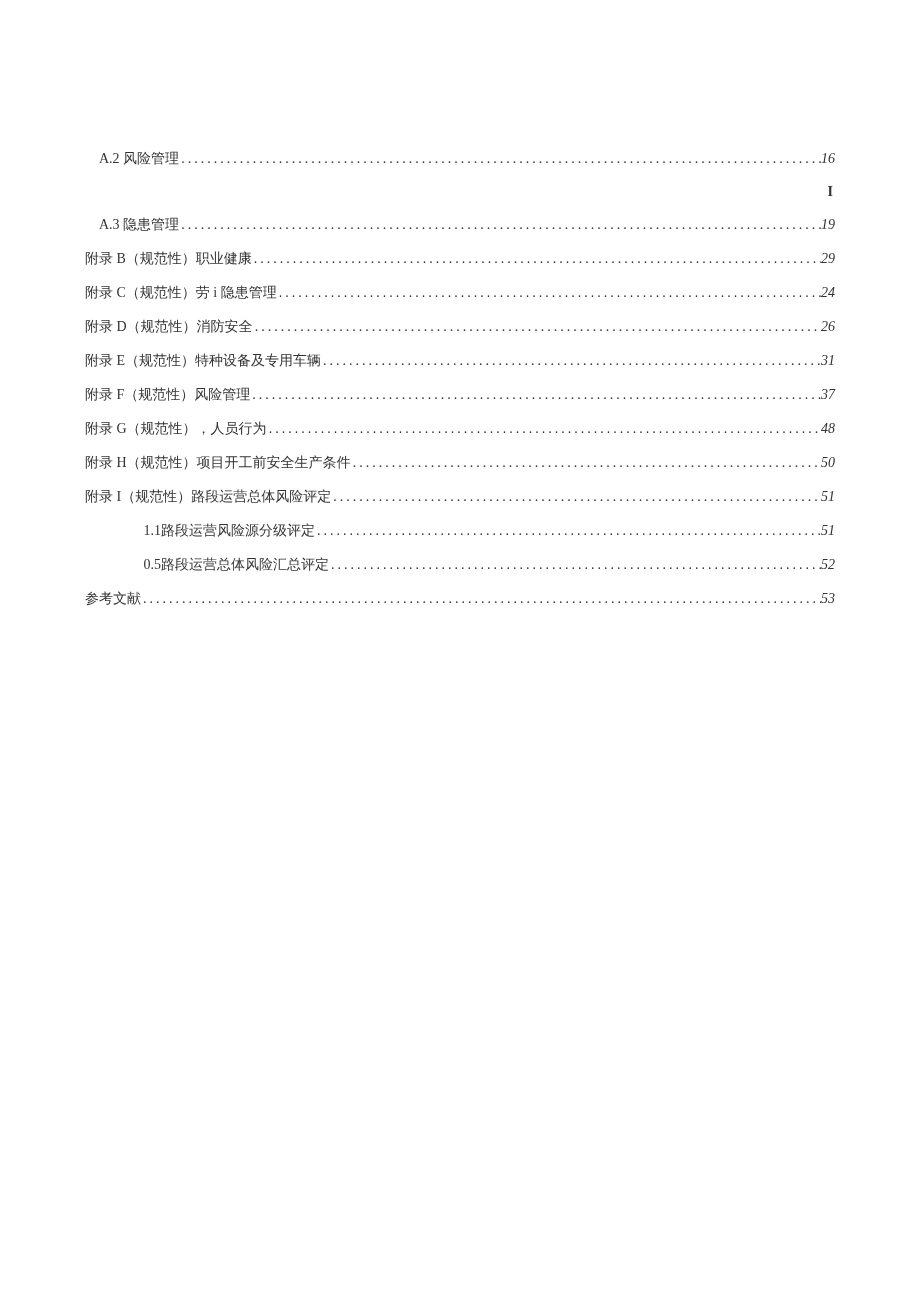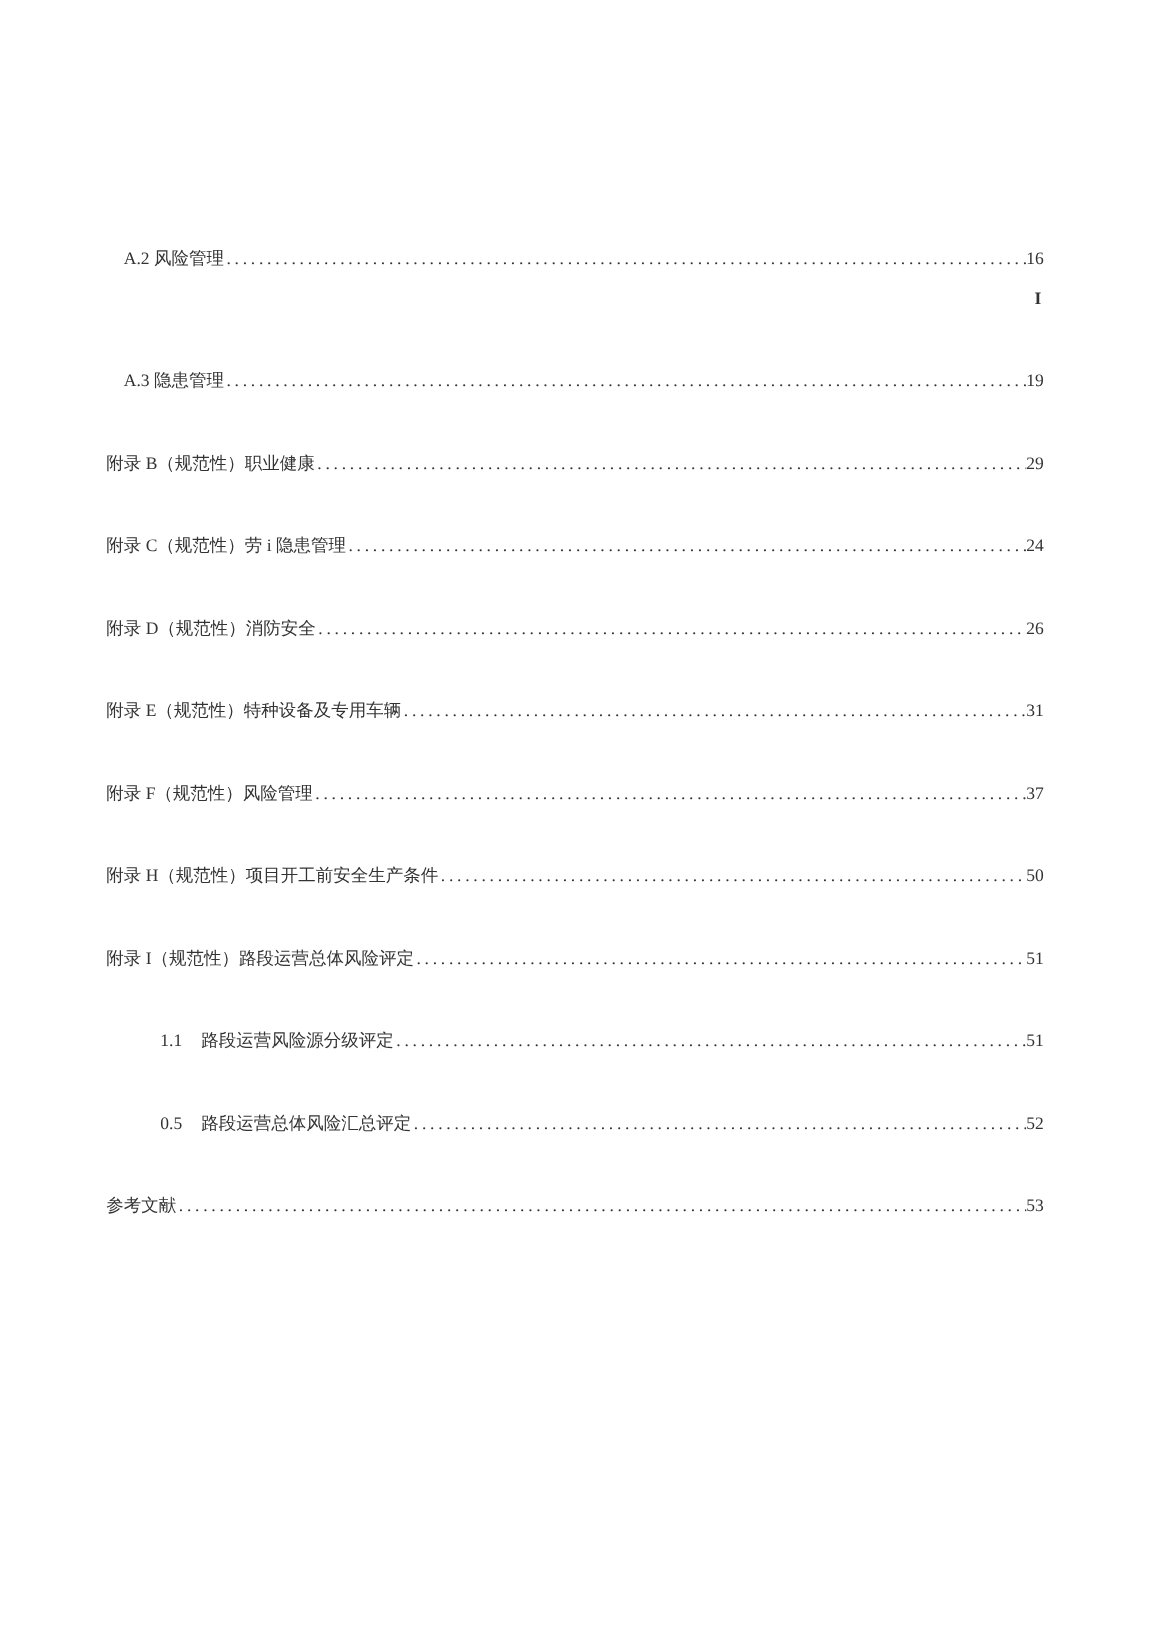--- a/index.html
+++ b/index.html
@@ -15,21 +15,20 @@
       font-size: 14px;
       color: #333333;
       padding: 150px 85px 0 85px;
       position: relative;
     }
     .toc-entry {
       display: flex;
       align-items: baseline;
       margin-bottom: 16px;
       white-space: nowrap;
-      margin-top: 48px;
     }
     .toc-entry.indent-1 {
       padding-left: 14px;
     }
     .toc-entry.indent-2 {
       padding-left: 28px;
     }
     .toc-label {
       flex-shrink: 0;
     }
@@ -38,31 +37,32 @@
       overflow: hidden;
       letter-spacing: 3px;
       color: #333333;
       padding: 0 2px;
     }
     .toc-dots::before {
       content: ".................................................................................................................................................";
     }
     .toc-page {
       flex-shrink: 0;
+      font-style: italic;
     }
     .roman-marker {
       text-align: right;
       margin-bottom: 16px;
       font-weight: bold;
       padding-right: 2px;
     }
     .sub-num {
       display: inline-block;
       width: 48px;
-      text-align: center;
+      text-align: right;
     }
   </style>
 </head>
 <body>
 
 <div id="toc-container">
     <div class="toc-entry indent-1">
       <span class="toc-label">A.2 风险管理</span>
       <span class="toc-dots"></span>
       <span class="toc-page">16</span>
@@ -92,20 +92,25 @@
       <span class="toc-label">附录 E（规范性）特种设备及专用车辆</span>
       <span class="toc-dots"></span>
       <span class="toc-page">31</span>
     </div>
     <div class="toc-entry">
       <span class="toc-label">附录 F（规范性）风险管理 </span>
       <span class="toc-dots"></span>
       <span class="toc-page">37</span>
     </div>
     <div class="toc-entry">
+      <span class="toc-label">附录 G（规范性），人员行为 </span>
+      <span class="toc-dots"></span>
+      <span class="toc-page">48</span>
+    </div>
+    <div class="toc-entry">
       <span class="toc-label">附录 H（规范性）项目开工前安全生产条件 </span>
       <span class="toc-dots"></span>
       <span class="toc-page">50</span>
     </div>
     <div class="toc-entry">
       <span class="toc-label">附录 I（规范性）路段运营总体风险评定 </span>
       <span class="toc-dots"></span>
       <span class="toc-page">51</span>
     </div>
     <div class="toc-entry indent-2">

